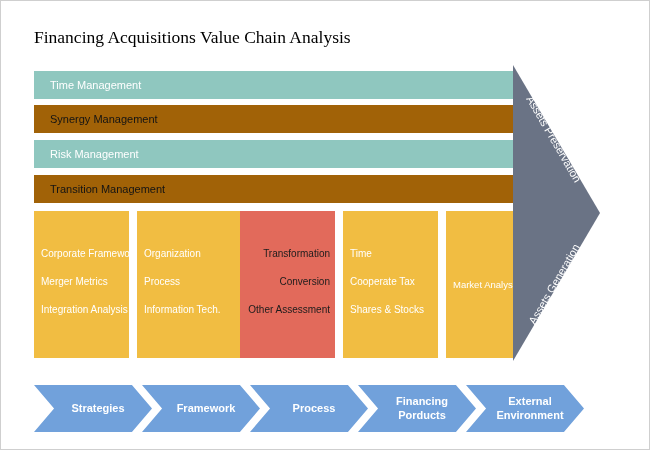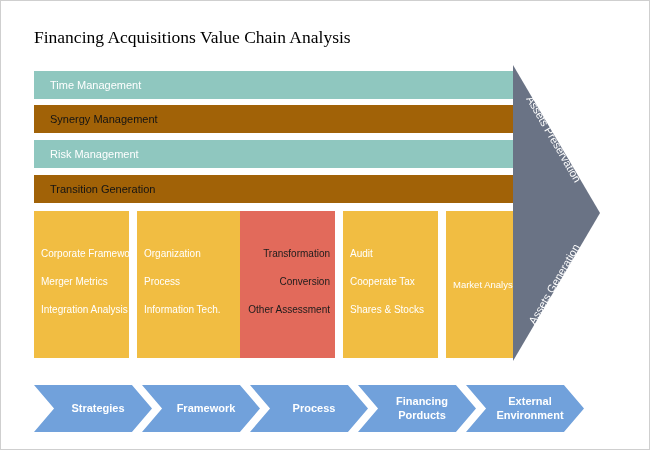--- a/index.html
+++ b/index.html
@@ -69,40 +69,40 @@
   <div class="bar teal" style="top:70px">
     <span>Time Management</span>
   </div>
   <div class="bar light" style="top:104px">
     <span>Synergy Management</span>
   </div>
   <div class="bar teal" style="top:139px">
     <span>Risk Management</span>
   </div>
   <div class="bar light" style="top:174px">
-    <span>Transition Generation</span>
+    <span>Transition Management</span>
   </div>
 
   <div class="col yellow" style="left:33px;width:95px">
     <div class="col-item">Corporate Framework</div>
     <div class="col-item">Merger Metrics</div>
     <div class="col-item">Integration Analysis</div>
   </div>
   <div class="col yellow" style="left:136px;width:105px">
     <div class="col-item">Organization</div>
     <div class="col-item">Process</div>
     <div class="col-item">Information Tech.</div>
   </div>
   <div class="col red" style="left:239px;width:95px">
     <div class="col-item">Transformation</div>
     <div class="col-item">Conversion</div>
     <div class="col-item">Other Assessment</div>
   </div>
   <div class="col yellow" style="left:342px;width:95px">
-    <div class="col-item">Audit</div>
+    <div class="col-item">Time</div>
     <div class="col-item">Cooperate Tax</div>
     <div class="col-item">Shares &amp; Stocks</div>
   </div>
   <div class="col yellow center" style="left:445px;width:67px">
     <div class="col-item">Market Analysis</div>
   </div>
 
   <div class="big-arrow"></div>
   <div class="arrow-label top">Assets Preservation</div>
   <div class="arrow-label bottom">Assets Generation</div>

